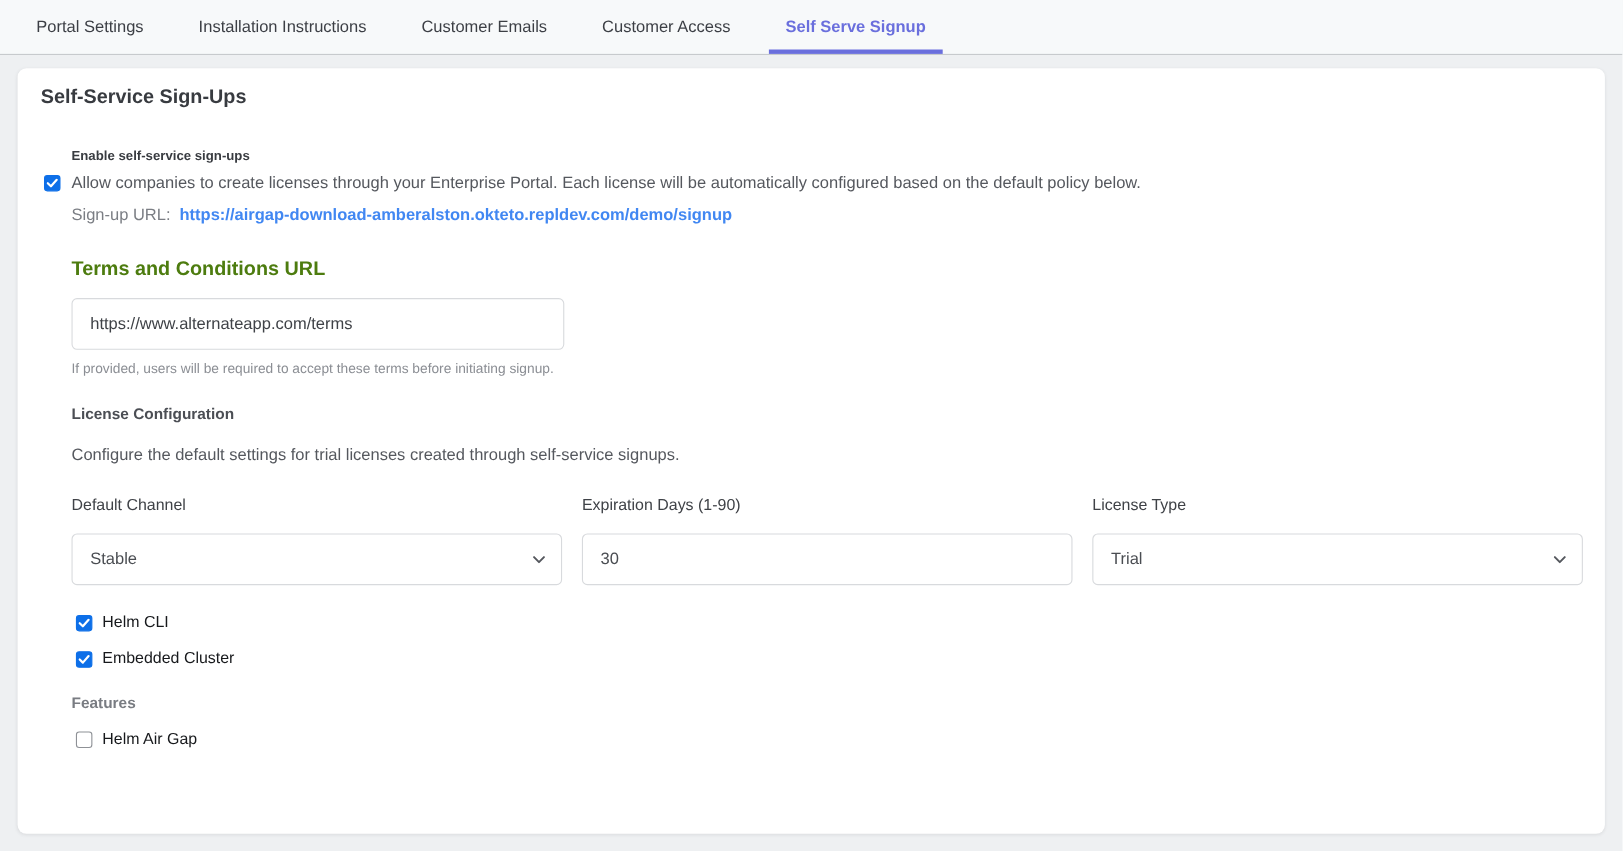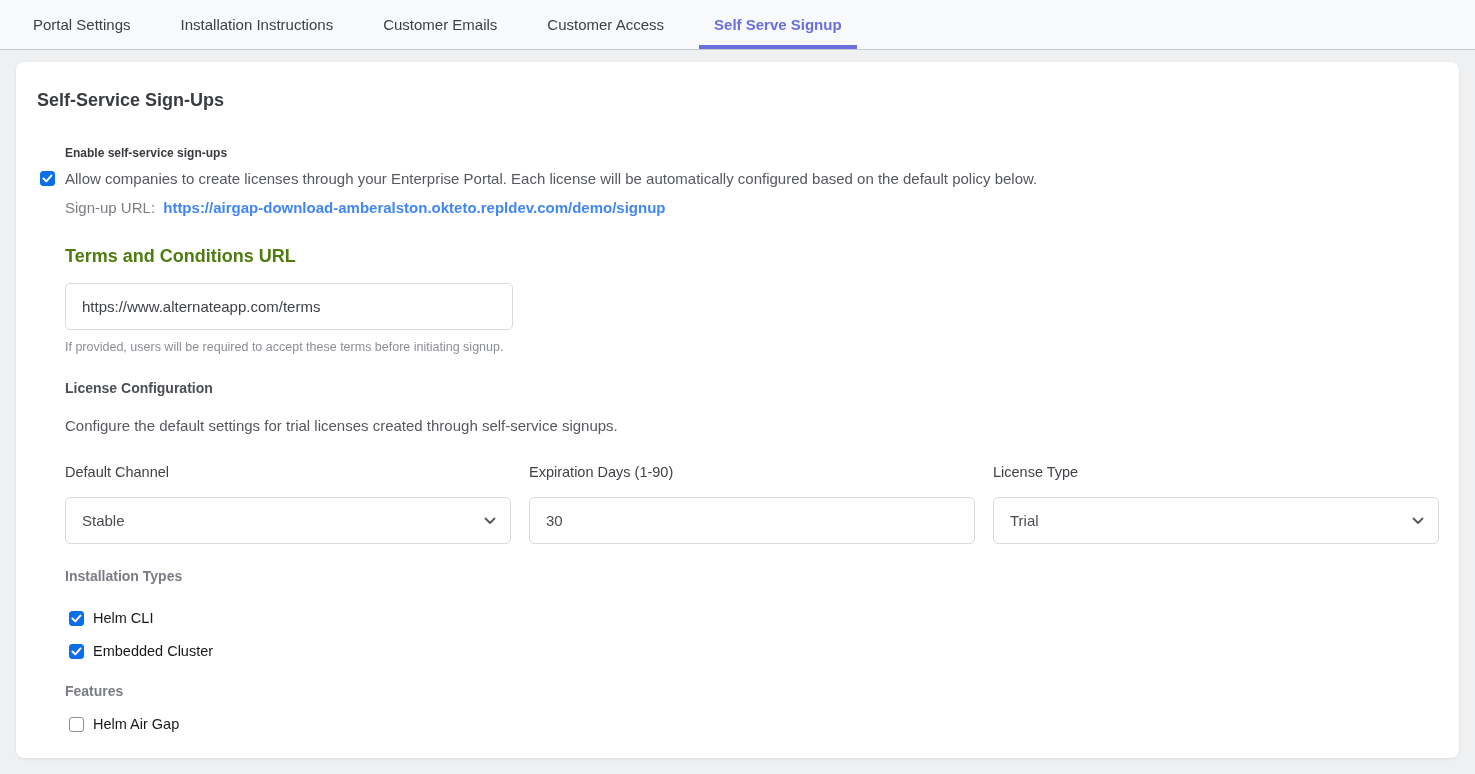--- a/index.html
+++ b/index.html
@@ -34,21 +34,21 @@
     border-bottom-color: var(--accent, #6a6fdd);
   }
 
   
   .card {
     flex: 1;
     margin: 12px 16px 16px;
     background: #ffffff;
     border-radius: 8px;
     box-shadow: 0 1px 3px rgba(80,85,90,.12);
-    padding: 28px 20px 40px;
+    padding: 16px 20px 40px;
     overflow: hidden;
   }
   .card-title {
     margin: 0 0 0 1px;
     font-size: 18px; font-weight: 600; color: #383b40;
   }
 
   .enable-title {
     margin: 35px 0 0 29px;
     font-size: 12px; font-weight: 700; color: #383b40;
@@ -184,21 +184,20 @@
             </select>
             <span class="chevron">
               <svg width="12" height="8" viewBox="0 0 12 8">
                 <path d="M1.5 1.5L6 6l4.5-4.5" stroke="#55585e" stroke-width="1.8" fill="none" stroke-linecap="round" stroke-linejoin="round"></path>
               </svg>
             </span>
           </div>
         </div>
       </div>
 
-      <div class="group-title">Installation Types</div>
 
       <div class="check-row first">
         <span class="checkbox checked">
           <svg width="11" height="9" viewBox="0 0 12 10">
             <path d="M1.5 5l3.2 3.2L10.5 1.6" stroke="#ffffff" stroke-width="2.2" fill="none" stroke-linecap="round" stroke-linejoin="round"></path>
           </svg>
         </span>
         <span class="check-label">Helm CLI</span>
       </div>
 

